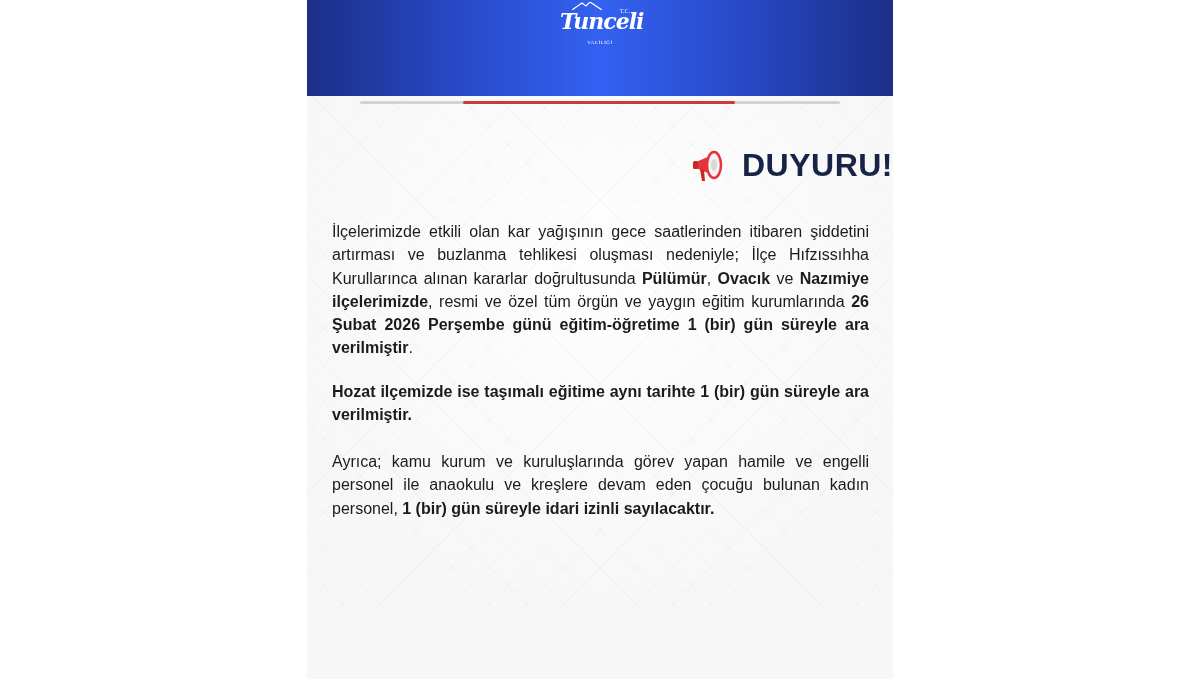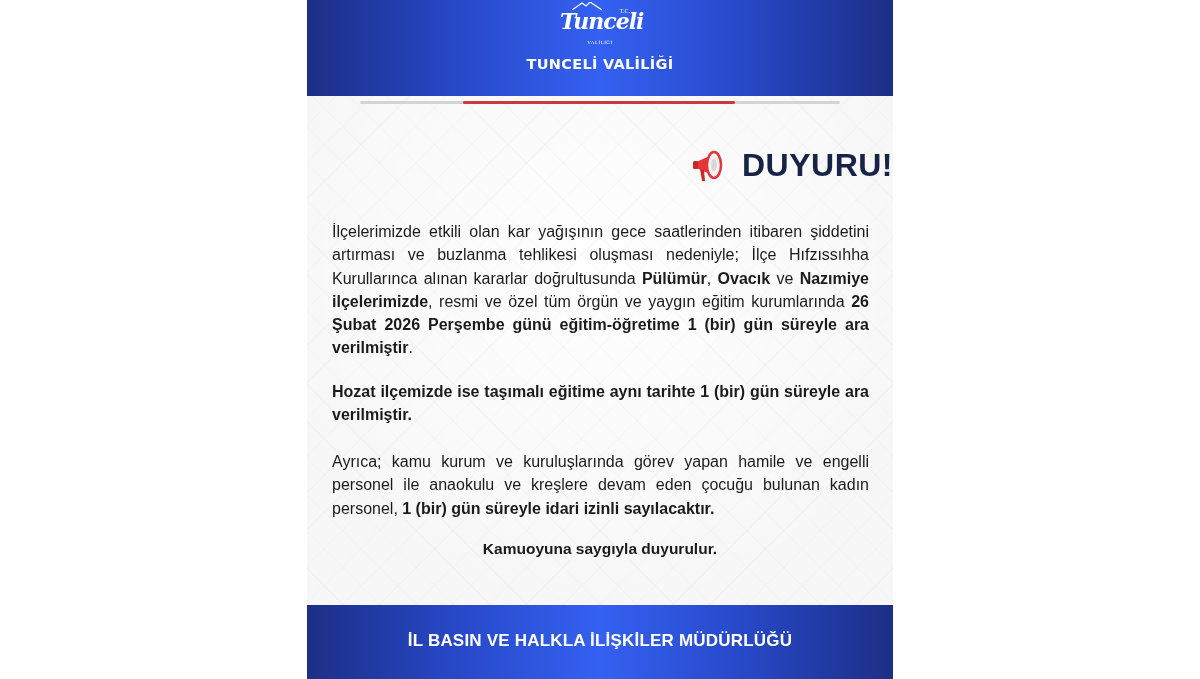--- a/index.html
+++ b/index.html
@@ -85,39 +85,34 @@
   <div class="header">
     <div class="logo">
       <svg class="mountain" viewBox="0 0 30 8">
         <path d="M0 8 L10 1 L14 4 L18 0 L30 8" fill="none" stroke="#fff" stroke-width="1.2"></path>
       </svg>
       <span class="tc">T.C.</span>
       <span class="name">Tunceli</span>
       <span class="sub">VALİLİĞİ</span>
     </div>
     <div class="header-title">
-      <div>TUNCELİ VALİLİĞİ</div>
     </div>
   </div>
 
   <div class="sep-gray"></div>
   <div class="sep-red"></div>
 
   <div class="announce">
     <svg class="mega" viewBox="0 0 34 36">
       <path d="M4 14 L18 8 L18 26 L4 20 Z" fill="#e5343a"></path>
       <ellipse cx="22" cy="17" rx="7" ry="13" fill="#f3f3f3" stroke="#e5343a" stroke-width="2.5"></ellipse>
       <ellipse cx="22" cy="17" rx="3" ry="6" fill="#d8d8d8"></ellipse>
       <rect x="1" y="13" width="5" height="8" rx="1.5" fill="#c62828"></rect>
       <path d="M8 21 L10 33 L13 33 L12 22 Z" fill="#c62828"></path>
     </svg>
     <span class="title">DUYURU!</span>
   </div>
 
   <div class="body p1"><span>İlçelerimizde etkili olan kar yağışının gece saatlerinden itibaren şiddetini artırması ve buzlanma tehlikesi oluşması nedeniyle; İlçe Hıfzıssıhha Kurullarınca alınan kararlar doğrultusunda </span><b>Pülümür</b><span>, </span><b>Ovacık</b><span> ve </span><b>Nazımiye ilçelerimizde</b><span>, resmi ve özel tüm örgün ve yaygın eğitim kurumlarında </span><b>26 Şubat 2026 Perşembe günü eğitim-öğretime 1 (bir) gün süreyle ara verilmiştir</b><span>.</span></div>
   <div class="body p2"><b>Hozat ilçemizde ise taşımalı eğitime aynı tarihte 1 (bir) gün süreyle ara verilmiştir.</b></div>
   <div class="body p3"><span>Ayrıca; kamu kurum ve kuruluşlarında görev yapan hamile ve engelli personel ile anaokulu ve kreşlere devam eden çocuğu bulunan kadın personel, </span><b>1 (bir) gün süreyle idari izinli sayılacaktır.</b></div>
-  <div class="closing">Kamuoyuna saygıyla duyurulur.</div>
 
-  <div class="footer">
-    <div class="footer-text">İL BASIN VE HALKLA İLİŞKİLER MÜDÜRLÜĞÜ</div>
-  </div>
 </div>
 
 </body></html>

